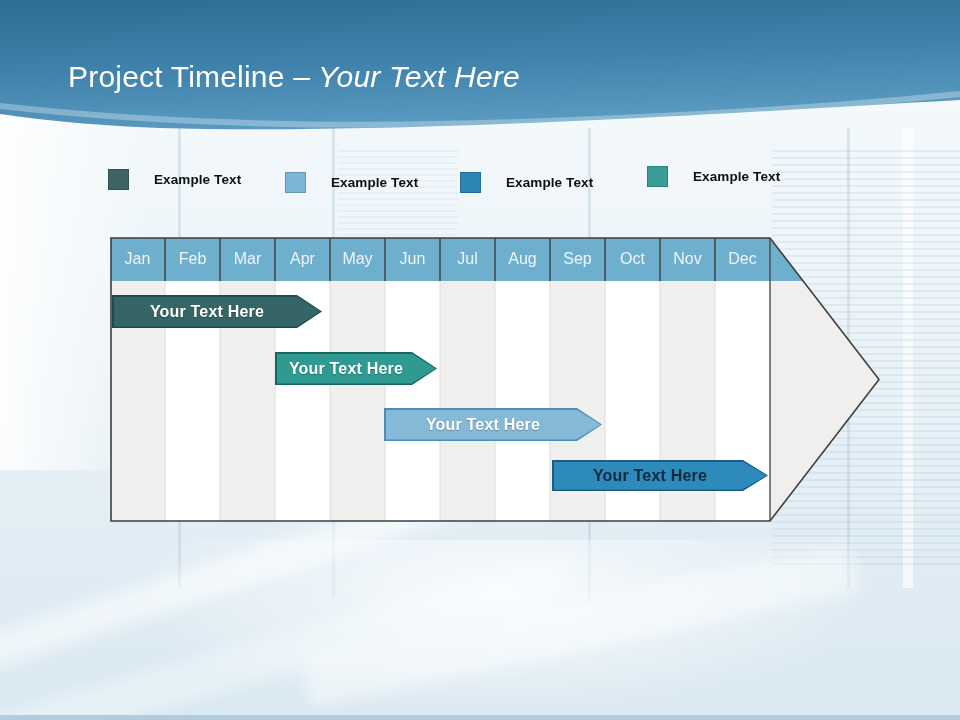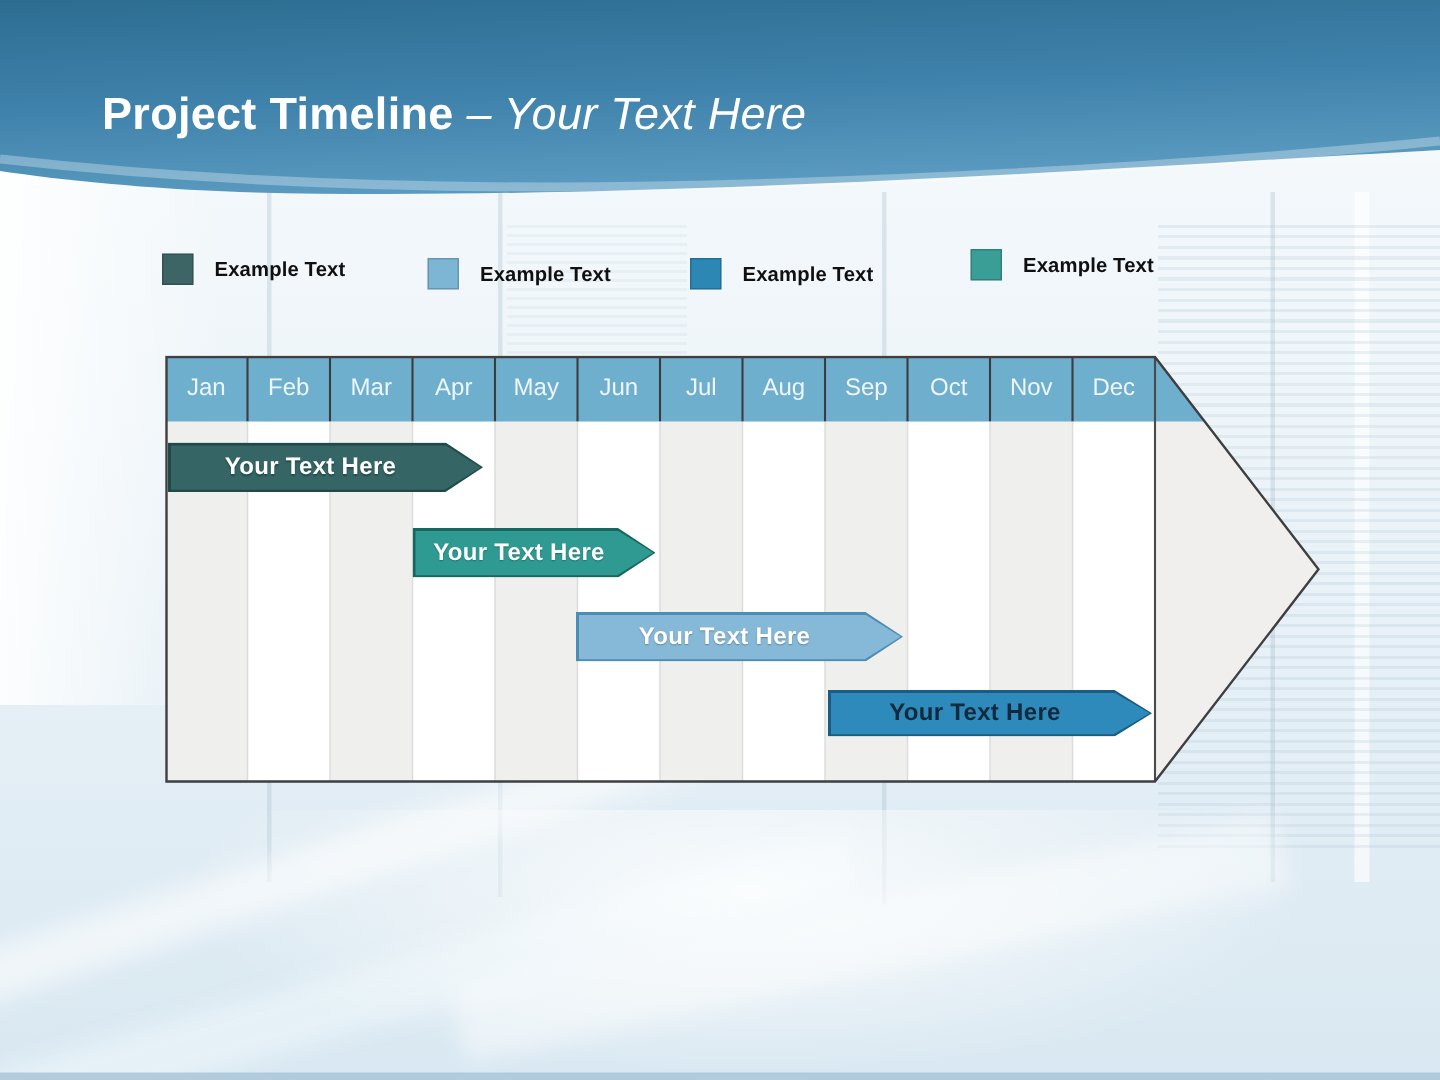--- a/index.html
+++ b/index.html
@@ -27,31 +27,31 @@
   .bg-refl.r2{left:-60px;top:640px;width:640px;height:40px;transform:rotate(-16deg);background:rgba(235,245,250,.7);}
   .bg-refl.r3{left:300px;top:600px;width:560px;height:50px;transform:rotate(-12deg);background:rgba(255,255,255,.45);}
   .bg-table-glow{left:120px;top:540px;width:760px;height:180px;
     background:radial-gradient(ellipse at 50% 30%,rgba(255,255,255,.8),rgba(255,255,255,0) 70%);}
   .bg-bottom-strip{left:0;bottom:0;width:960px;height:5px;background:#a9c6d8;opacity:.85;}
 
   
   .header-wave{position:absolute;left:0;top:0;width:960px;height:150px;}
   .slide-title{position:absolute;left:68px;top:60px;white-space:nowrap;
     color:#ffffff;font-size:30px;letter-spacing:.2px;}
-  .slide-title .t-bold{font-weight:700;}
+  .slide-title .t-bold{font-weight:400;}
   .slide-title .t-rest{font-weight:400;font-style:italic;}
 
   
   .legend-item{position:absolute;display:flex;align-items:center;}
   .legend-item.l1{left:108px;top:169px;}
   .legend-item.l2{left:285px;top:172px;}
   .legend-item.l3{left:460px;top:172px;}
   .legend-item.l4{left:647px;top:166px;}
   .legend-swatch{width:21px;height:21px;border:1px solid rgba(0,0,0,.18);box-sizing:border-box;}
-  .legend-label{margin-left:14px;font-size:13.5px;font-weight:700;color:#101010;letter-spacing:.1px;}
+  .legend-label{margin-left:25px;font-size:13.5px;font-weight:700;color:#101010;letter-spacing:.1px;}
 
   
   .timeline-svg{position:absolute;left:110px;top:237px;}
   .months{position:absolute;left:110px;top:237px;width:660px;height:44px;display:flex;}
   .month-cell{flex:0 0 55px;display:flex;align-items:center;justify-content:center;
     color:#eef5f9;font-size:16px;}
 
   
   .bar{position:absolute;}
   .bar-outer{position:absolute;inset:0;

